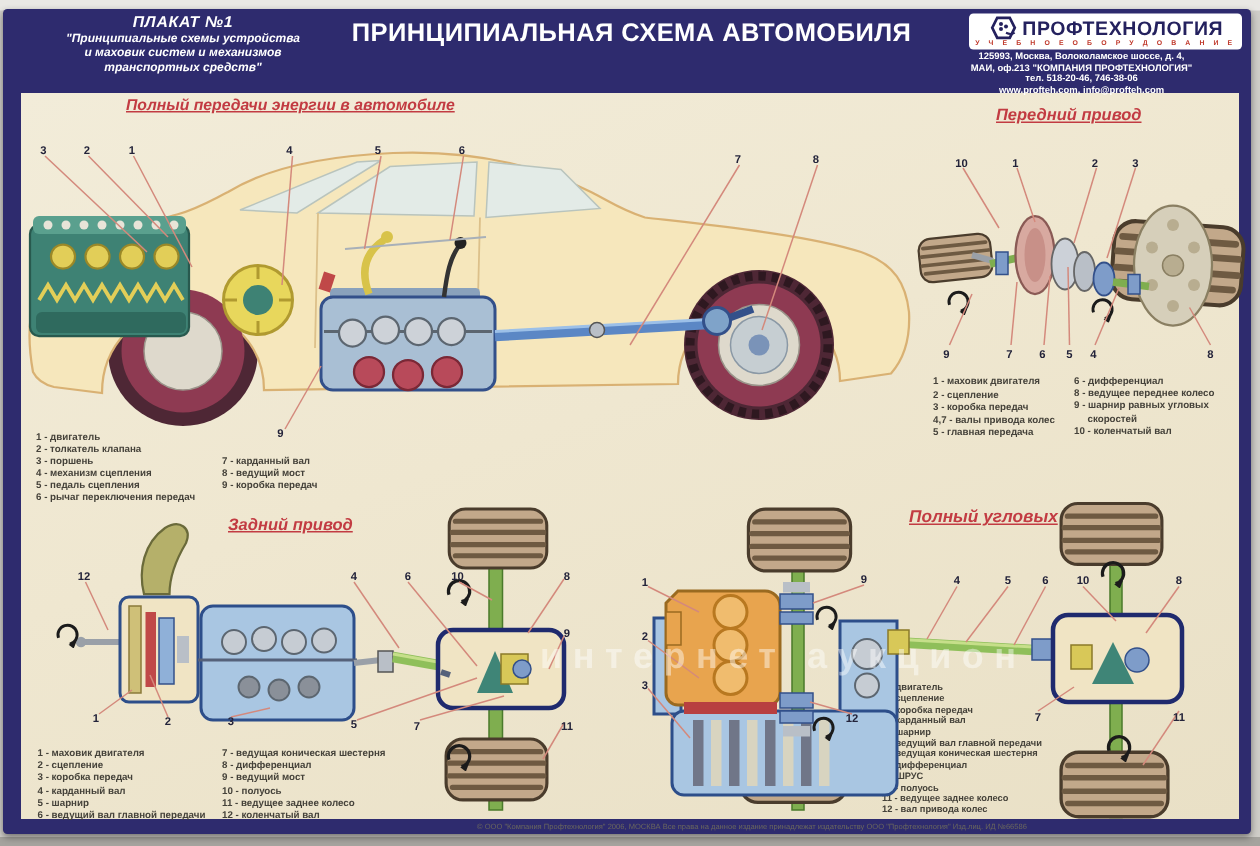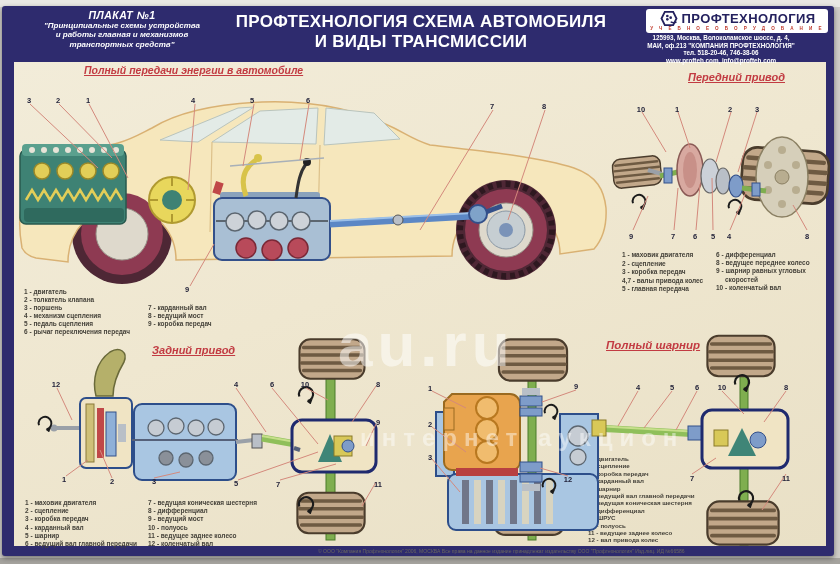--- a/index.html
+++ b/index.html
@@ -53,26 +53,25 @@
   <div class="photo-bottom"></div>
 
   <div class="poster">
     <div class="paper"></div>
   </div>
 
   <div class="hdr">
     <div class="hdr-left">
       <div class="hl1">ПЛАКАТ  №1</div>
       <div class="hl3">"Принципиальные схемы устройства</div>
-      <div class="hl3">и работы главная и механизмов</div>
+      <div class="hl3">и маховик систем и механизмов</div>
       <div class="hl3">транспортных средств"</div>
     </div>
     <div class="hdr-center">
-      <div>ПРОФТЕХНОЛОГИЯ СХЕМА АВТОМОБИЛЯ</div>
-      <div>И ВИДЫ ТРАНСМИССИИ</div>
+      <div>ПРИНЦИПИАЛЬНАЯ СХЕМА АВТОМОБИЛЯ</div>
     </div>
     <div class="hdr-right">
       <div class="brandbox">
         <div class="brandrow">
           <svg width="20" height="17" viewBox="0 0 24 20">
             <path d="M3,10 L7,2 L17,2 L21,10 L17,18 L7,18 Z" fill="#fff" stroke="#24215e" stroke-width="2.2"></path>
             <circle cx="10" cy="7" r="1.6" fill="#24215e"></circle>
             <circle cx="14" cy="9" r="1.6" fill="#24215e"></circle>
             <circle cx="10" cy="11" r="1.6" fill="#24215e"></circle>
             <path d="M14,14 q4,2 7,0" stroke="#24215e" stroke-width="1.6" fill="none"></path>
@@ -335,23 +334,23 @@
           <path d="M432,427 L466,452"></path>
           <path d="M432,459 L460,492"></path>
         <path d="M568,476 L540,468"></path>
           <path d="M692,474 L716,458"></path>
           <path d="M786,474 L762,510"></path>
       </g>
     </g>
   </svg>
 
   <div class="sec-title" style="left:84px;top:64px;font-size:10.5px;">Полный передачи энергии в автомобиле</div>
-  <div class="sec-title" style="left:688px;top:71px;font-size:11px;">Передний привод</div>
+  <div class="sec-title" style="left:664px;top:71px;font-size:11px;">Передний привод</div>
   <div class="sec-title" style="left:152px;top:344px;font-size:11px;">Задний привод</div>
-  <div class="sec-title" style="left:606px;top:339px;font-size:11.5px;">Полный шарнир</div>
+  <div class="sec-title" style="left:606px;top:339px;font-size:11.5px;">Полный угловых</div>
 
   <div class="lg" style="left:24px;top:288px;width:122px;line-height:7.9px;">
       <div class="lg-line">1 - двигатель</div>
       <div class="lg-line">2 - толкатель клапана</div>
       <div class="lg-line">3 - поршень</div>
       <div class="lg-line">4 - механизм сцепления</div>
       <div class="lg-line">5 - педаль сцепления</div>
       <div class="lg-line">6 - рычаг переключения передач</div>
     </div>
   <div class="lg" style="left:148px;top:304px;width:110px;line-height:7.9px;">
@@ -401,21 +400,20 @@
       <div class="lg-line">10 - полуось</div>
       <div class="lg-line">11 - ведущее заднее колесо</div>
       <div class="lg-line">12 - вал привода колес</div>
     </div>
 
   <div></div>
   <div></div>
   <div></div>
   <div></div>
 
-  <div class="wm-big">au.ru</div>
   <div class="wm-sub">интернет аукцион</div>
 
   <div class="footer">©  ООО "Компания Профтехнология" 2006, МОСКВА  Все права на данное издание принадлежат издательству  ООО "Профтехнология"  Изд.лиц. ИД №66586</div>
 <span class="callout" style="left: 29px; top: 100px;">3</span>
     <span class="callout" style="left: 58px; top: 100px;">2</span>
     <span class="callout" style="left: 88px; top: 100px;">1</span>
     <span class="callout" style="left: 193px; top: 100px;">4</span>
     <span class="callout" style="left: 252px; top: 100px;">5</span>
     <span class="callout" style="left: 308px; top: 100px;">6</span>
     <span class="callout" style="left: 492px; top: 106px;">7</span>

